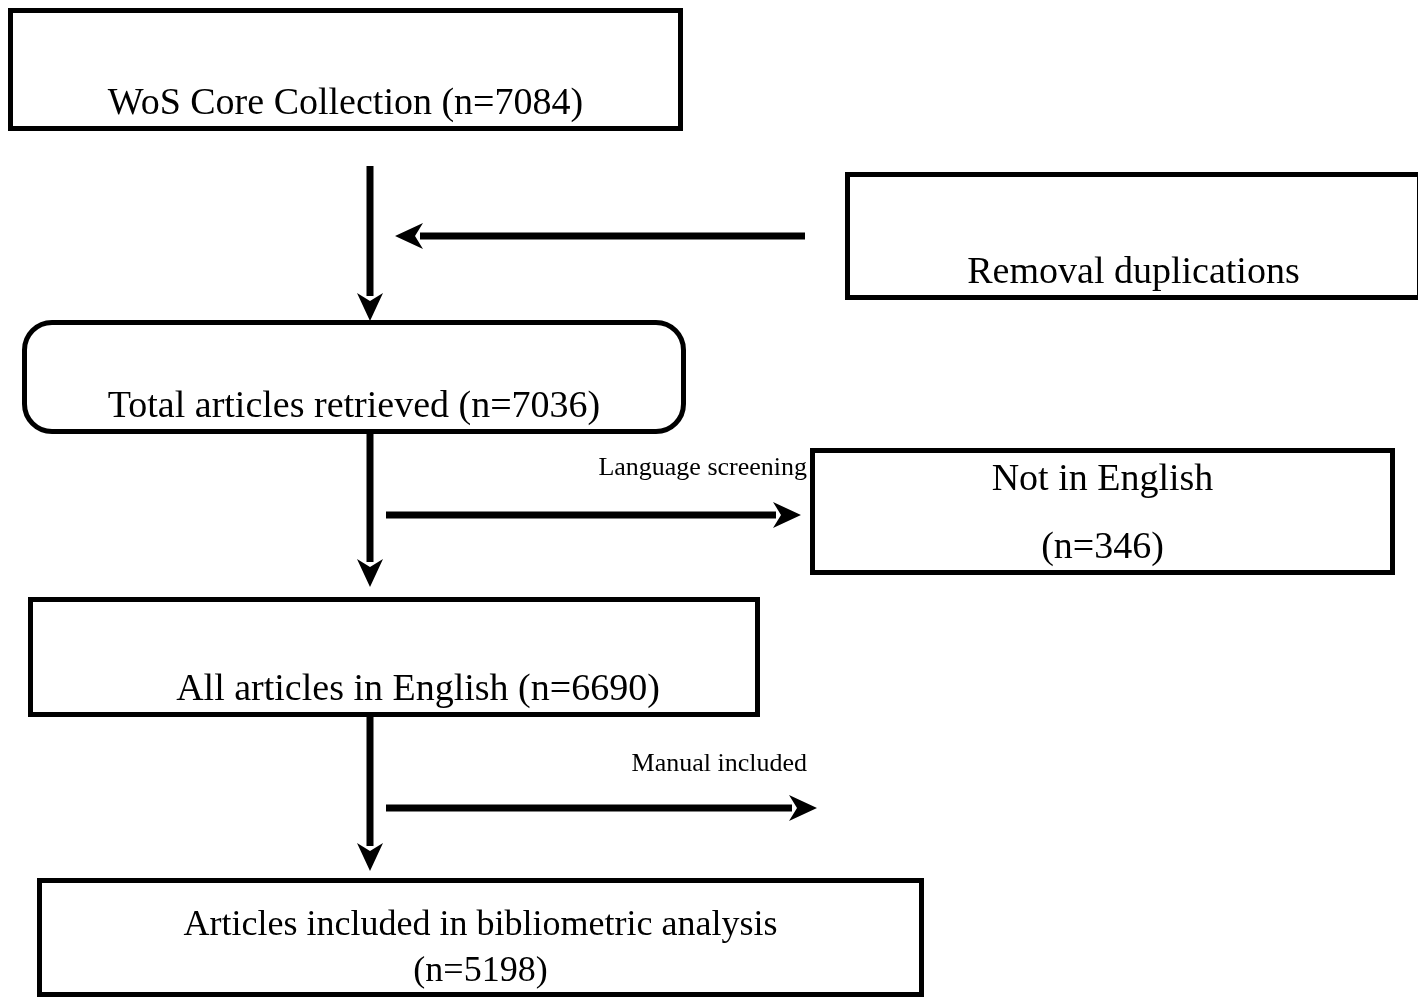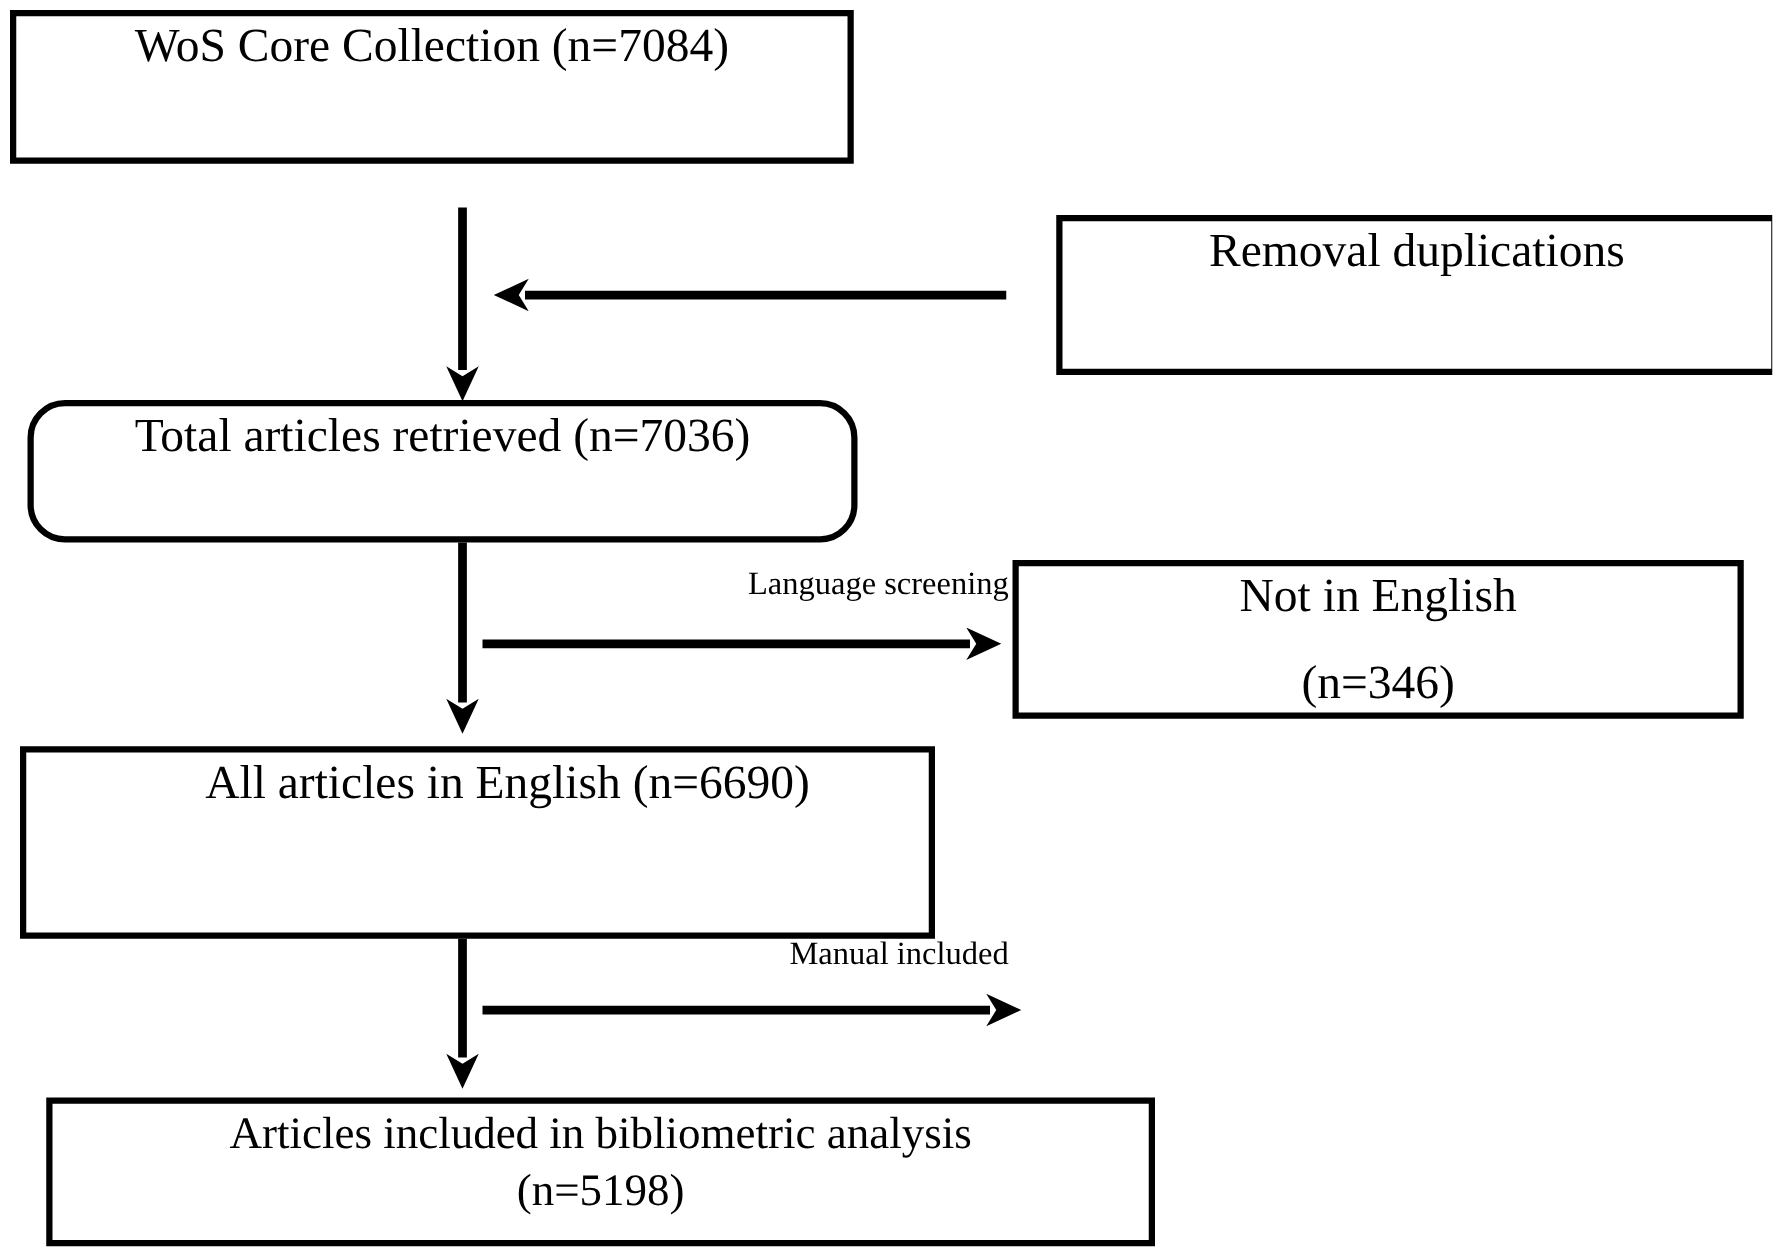--- a/index.html
+++ b/index.html
@@ -17,21 +17,21 @@
     overflow: hidden;
   }
   .box {
     position: absolute;
     box-sizing: border-box;
     border: 5px solid #000000;
     background: #ffffff;
     display: flex;
     flex-direction: column;
     align-items: center;
-    justify-content: flex-start;
+    justify-content: flex-end;
     text-align: center;
     font-size: 38px;
     line-height: 1.28;
     z-index: 2;
   }
   .box .line {
     white-space: nowrap;
     display: block;
   }
   .box.small-text {
@@ -56,21 +56,21 @@
     stroke: #000000;
     stroke-width: 7;
     fill: none;
   }
 
   
   #box-wos        { left:   8px; top:   8px; width: 675px; height: 123px; }
   #box-removal    { left: 845px; top: 172px; width: 577px; height: 128px; }
   #box-retrieved  { left:  22px; top: 320px; width: 664px; height: 114px; border-radius: 30px; }
   #box-noteng     { left: 810px; top: 448px; width: 585px; height: 127px; gap: 20px; }
-  #box-english    { left:  16px; top: 597px; width: 732px; height: 154px; padding-left: 48px; }
+  #box-english    { left:  28px; top: 597px; width: 732px; height: 120px; padding-left: 48px; }
   #box-excluded   { left: 822px; top: 730px; width: 586px; height: 120px; }
   #box-included   { left:  37px; top: 878px; width: 887px; height: 119px; }
 
   
   #label-language { left: 387px; top: 452px; width: 420px; }
   #label-manual   { left: 387px; top: 748px; width: 420px; }
 </style>
 </head>
 <body>
 

